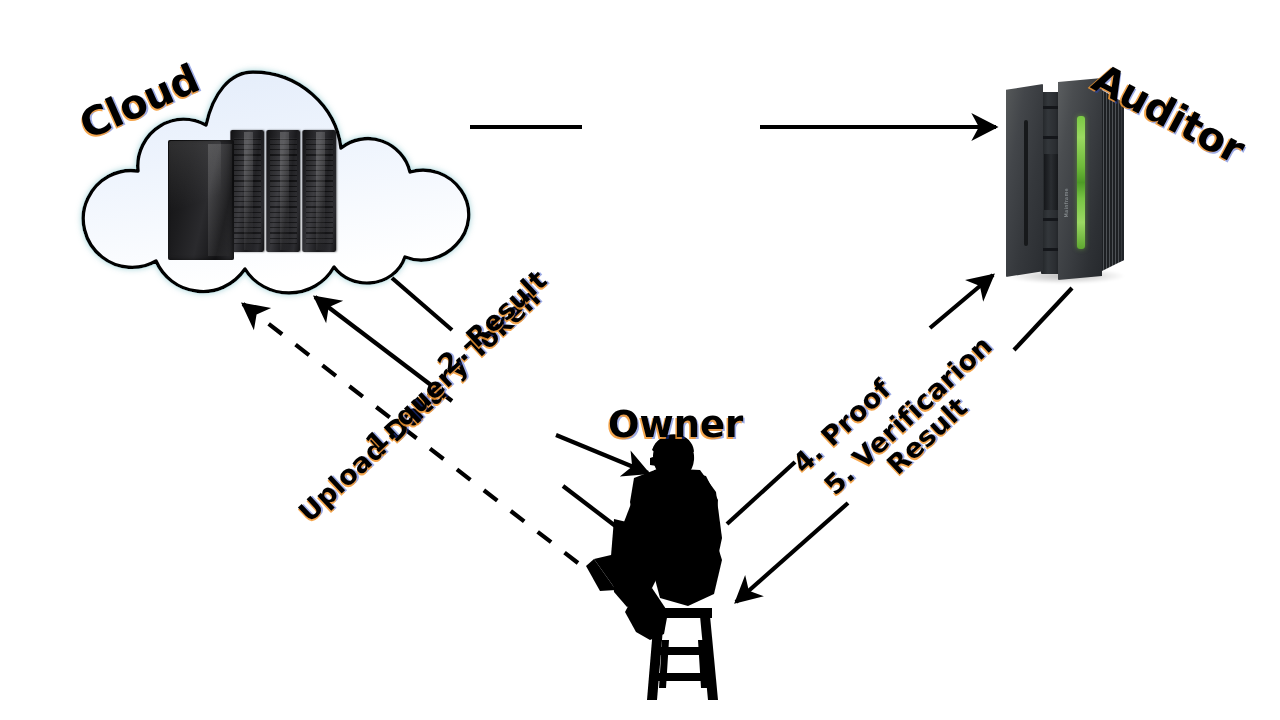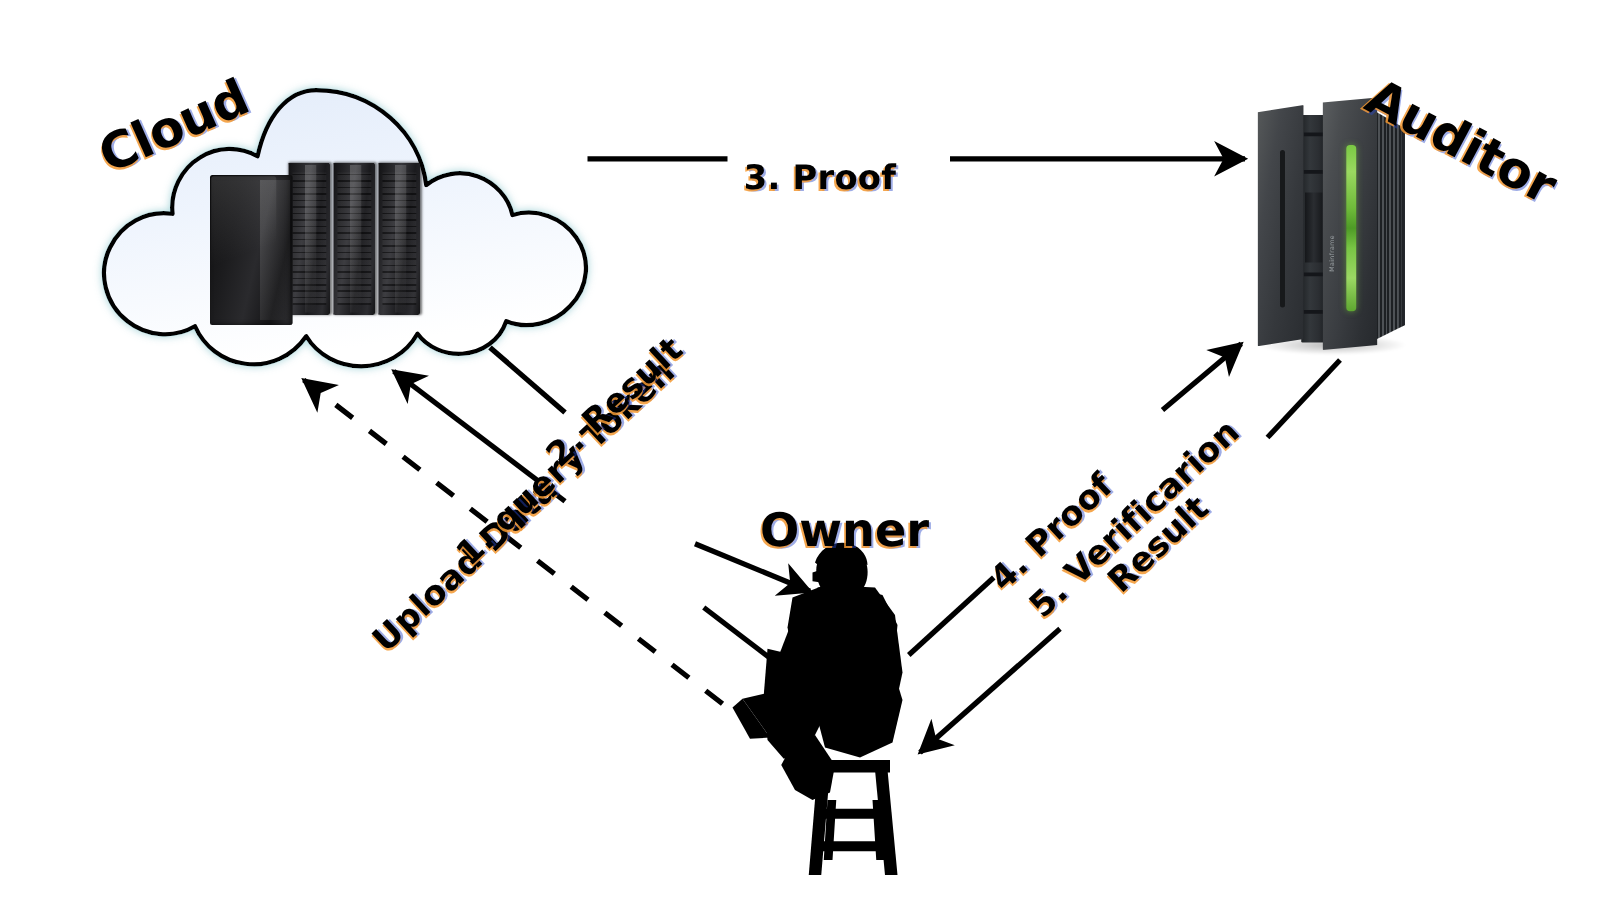--- a/index.html
+++ b/index.html
@@ -372,21 +372,20 @@
       <div class="mf-text">Mainframe</div>
     </div>
   </div>
 
   <div class="lbl lbl-node" id="label-cloud" style="left:82px; top:104px; transform: rotate(-24deg);">Cloud</div>
 
   <div class="lbl lbl-node" id="label-auditor" style="left:1096px; top:52px; transform: rotate(28deg);">Auditor</div>
 
   <div class="lbl lbl-owner" id="label-owner" style="left:608px; top:403px;">Owner</div>
 
-  <div class="lbl lbl-flow" id="label-proof-3" style="left:595px; top:127px;">3. Proof</div>
 
   <div class="lbl lbl-flow" id="label-upload-data" style="left:303px; top:501px; transform: rotate(-43deg);">Upload Data</div>
 
   <div class="lbl lbl-flow" id="label-query-token" style="left:370px; top:432px; transform: rotate(-43deg);">1. query Token</div>
 
   <div class="lbl lbl-flow" id="label-result" style="left:442px; top:353px; transform: rotate(-43deg);">2. Result</div>
 
   <div class="lbl lbl-flow" id="label-proof-4" style="left:797px; top:452px; transform: rotate(-43deg);">4. Proof</div>
 
   <div class="lbl lbl-flow lbl-two-line" id="label-verification-result" style="left:838px; top:472px; transform: rotate(-43deg);">

